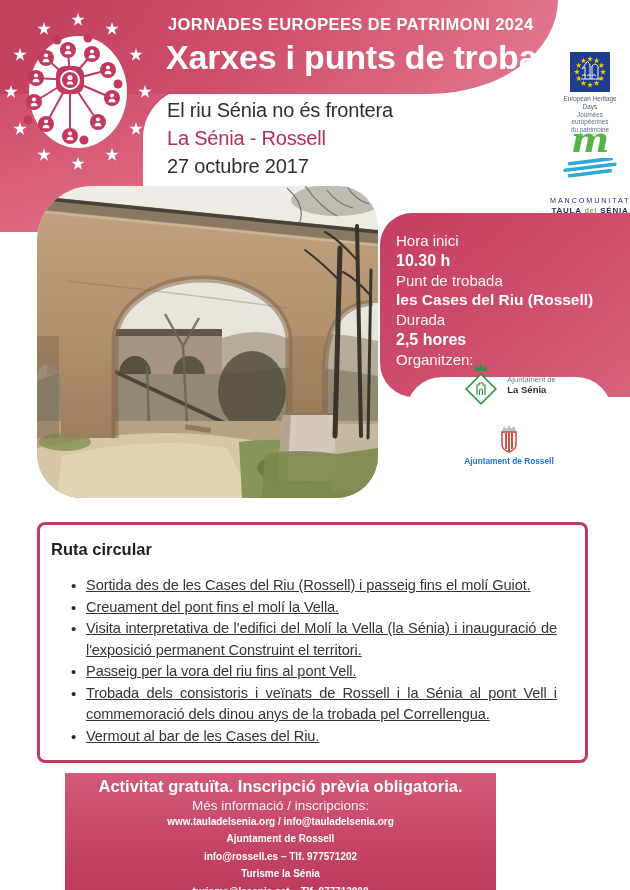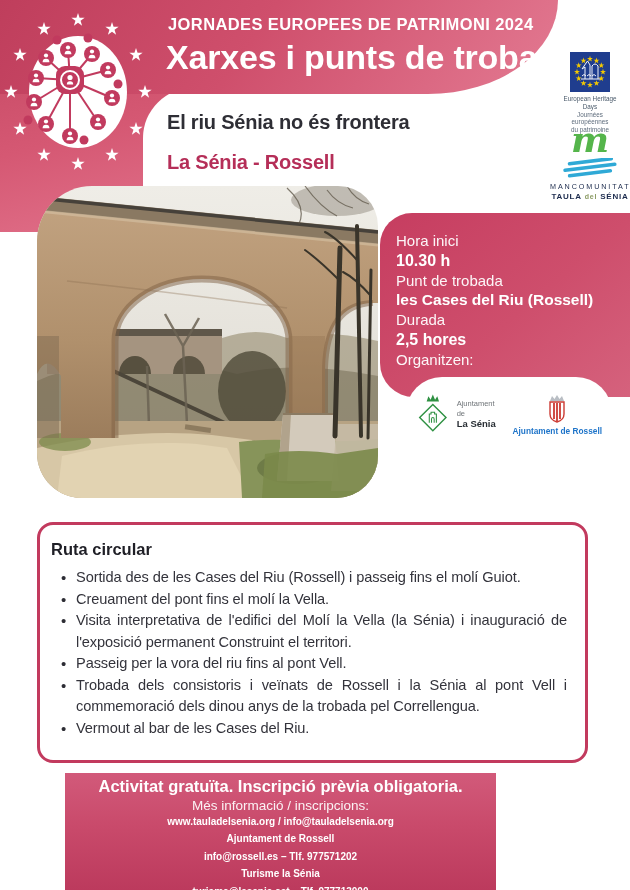--- a/index.html
+++ b/index.html
@@ -10,61 +10,61 @@
   .pink-left{position:absolute;left:0;top:0;width:200px;height:232px;
              background:linear-gradient(165deg,#c24560 0%,#d55873 55%,#e2738c 100%);
              border-bottom-right-radius:95px;}
   .event-box{position:absolute;left:143px;top:88px;width:432px;height:100px;background:#fff;
              border-top-left-radius:50px;padding:8px 0 0 24px;box-sizing:border-box;}
   .pink-band{position:absolute;left:0;top:0;width:558px;height:94px;
              background:linear-gradient(125deg,#bf3e5c 0%,#cf4f6c 45%,#e37a92 100%);
              border-bottom-right-radius:130px 94px;}
   .kicker{position:absolute;left:168px;top:15px;font-size:16.5px;font-weight:bold;color:#fff;letter-spacing:.4px;}
   .band-title{position:absolute;left:166px;top:38px;font-size:34px;font-weight:bold;color:#fff;letter-spacing:-.2px;}
-  .ev{font-weight:bold;font-size:20px;line-height:28px;color:#2e2e35;letter-spacing:-.2px;margin-top:12px;}
+  .ev{font-weight:normal;font-size:20px;line-height:28px;color:#2e2e35;letter-spacing:-.2px;}
   .ev.place{color:#b52e58;}
 
   .network-logo{position:absolute;left:0;top:8px;}
 
   
   .eu-block{position:absolute;left:559px;top:52px;width:62px;text-align:center;}
   .eu-cap{font-size:6.3px;line-height:7.8px;color:#5e6c7c;}
   .eu-cap.first{color:#49596a;margin-top:3px;}
   .manco-block{position:absolute;left:550px;top:124px;width:80px;text-align:center;}
-  .manco-l1{font-size:7.2px;letter-spacing:1.9px;color:#1c2b4d;font-weight:500;margin-top:4px;}
+  .manco-l1{font-size:7.2px;letter-spacing:1.9px;color:#1c2b4d;font-weight:500;margin-top:18px;}
   .manco-l2{font-size:8px;font-weight:bold;letter-spacing:.8px;color:#1c2b4d;margin-top:1px;}
   .manco-l2 .del{color:#8a9a62;font-size:7px;}
 
   
   .photo{position:absolute;left:37px;top:186px;width:341px;height:312px;
          border-radius:55px 40px 42px 45px;overflow:hidden;}
 
   
   .info-panel{position:absolute;left:380px;top:213px;width:250px;height:184px;
               border-radius:32px 0 0 34px;color:#fff;
               background:linear-gradient(140deg,#c63d60 0%,#ce4e6c 55%,#d5627d 100%);
               padding:18px 0 0 16px;box-sizing:border-box;}
   .ip-label{font-size:15px;line-height:19.5px;color:rgba(255,255,255,.95);font-weight:400;}
   .ip-value{font-size:16px;line-height:20px;font-weight:bold;}
   .ip-value.small{font-size:15.5px;}
   .org-pill{position:absolute;left:26px;top:164px;width:206px;height:73px;background:#fff;
-            border-radius:36px;display:flex;align-items:center;justify-content:center;gap:13px;padding:0 10px;box-sizing:border-box;}
+            border-radius:36px;display:flex;align-items:center;justify-content:center;gap:13px;padding:0 10px;box-sizing:border-box;flex-direction:column;}
   .org-left{display:flex;align-items:center;gap:7px;}
   .org-left-text{line-height:10px;}
   .org-cap-top{font-size:7.5px;color:#707579;}
   .org-cap-bottom{font-size:9.5px;font-weight:bold;color:#272d33;}
   .org-right{display:flex;flex-direction:column;align-items:center;margin-top:4px;}
   .org-rossell-cap{font-size:8.3px;font-weight:bold;color:#1e74c9;margin-top:2px;white-space:nowrap;}
 
   
   .route-box{position:absolute;left:37px;top:522px;width:551px;height:241px;background:#fff;
-             border:3px solid #c23a5e;border-radius:16px;box-sizing:border-box;
+             border:3px solid #c23a5e;border-radius:8px;box-sizing:border-box;
              padding:15px 12px 0 8px;}
   .route-title{font-size:16.5px;font-weight:bold;color:#1f1f26;margin:0 0 8px 3px;}
-  .route-list{margin:6px;padding:0;list-style:none;font-size:14.6px;line-height:21.5px;color:#33333b;letter-spacing:-.1px;}
+  .route-list{margin:16px;padding:0;list-style:none;font-size:14.6px;line-height:21.5px;color:#33333b;letter-spacing:-.1px;text-decoration:underline;}
   .route-item{position:relative;padding-left:22px;text-align:justify;}
   .route-item .marker{position:absolute;left:7px;top:0;}
   .route-item .marker::before{content:"•";color:#2d2d34;font-size:15px;}
 
   
   .footer{position:absolute;left:65px;top:773px;width:431px;height:117px;text-align:center;color:#fff;
           background:linear-gradient(180deg,#d25a7a 0%,#c94a6b 45%,#bc3a5d 100%);}
   .f-headline{font-size:16.5px;font-weight:bold;padding-top:4px;}
   .f-sub{font-size:13.5px;color:rgba(255,255,255,.92);margin-top:2px;}
   .f-line{font-size:10px;font-weight:bold;line-height:17.4px;}

